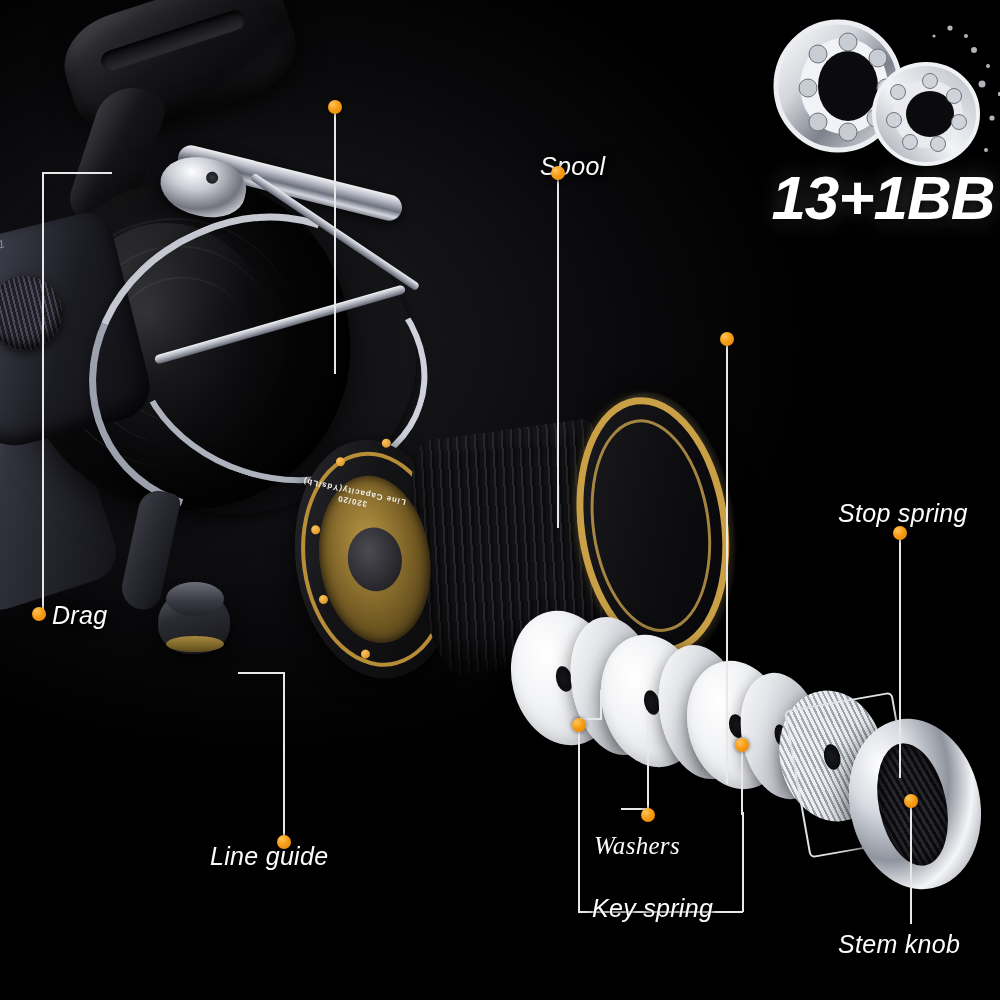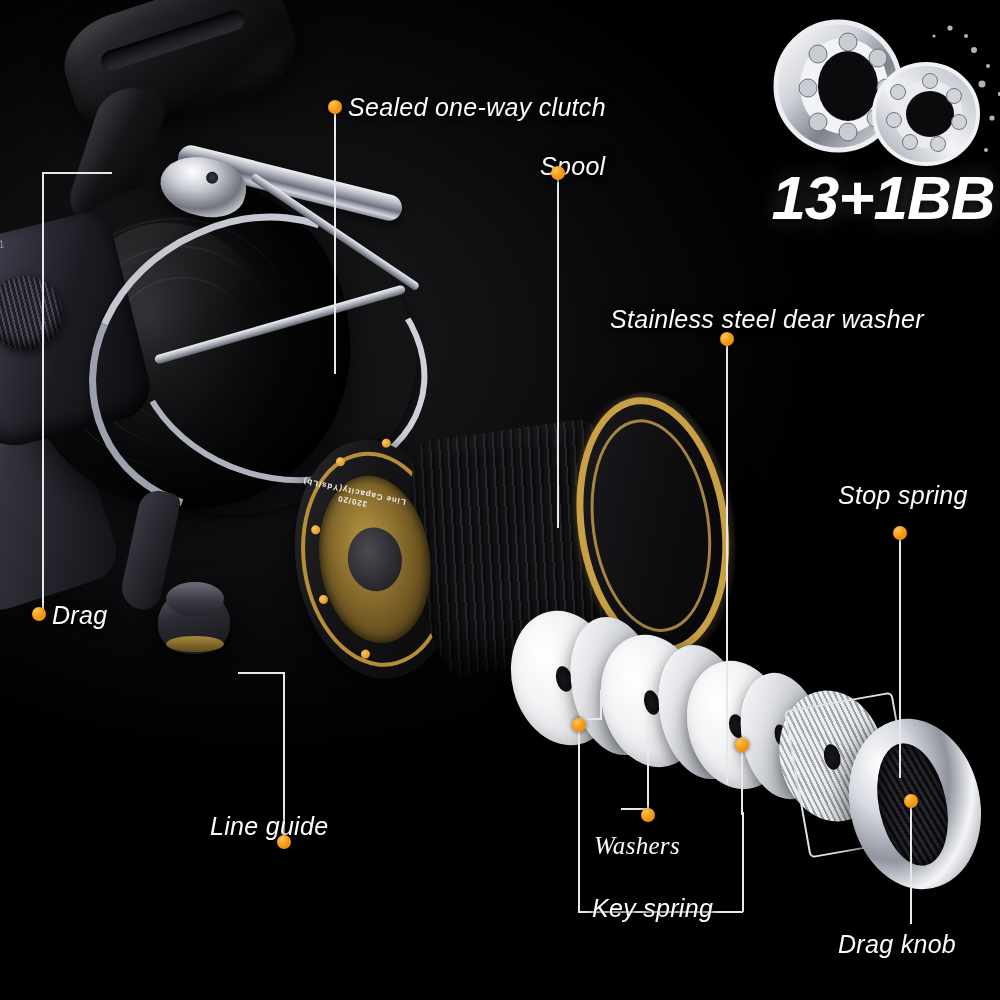--- a/index.html
+++ b/index.html
@@ -460,23 +460,21 @@
   <div class="dot" style="left:551px;top:166px;"></div>
   <div class="dot" style="left:720px;top:332px;"></div>
   <div class="dot" style="left:893px;top:526px;"></div>
   <div class="dot" style="left:32px;top:607px;"></div>
   <div class="dot" style="left:277px;top:835px;"></div>
   <div class="dot" style="left:572px;top:718px;"></div>
   <div class="dot" style="left:641px;top:808px;"></div>
   <div class="dot" style="left:735px;top:738px;"></div>
   <div class="dot" style="left:904px;top:794px;"></div>
 
-  <div class="lbl" style="left:348px;top:93px;">Sealed one-way clutch</div>
   <div class="lbl" style="left:540px;top:152px;">Spool</div>
-  <div class="lbl" style="left:610px;top:305px;">Stainless steel dear washer</div>
-  <div class="lbl" style="left:838px;top:481px;">Stop spring</div>
+  <div class="lbl" style="left:838px;top:499px;">Stop spring</div>
   <div class="lbl" style="left:52px;top:601px;">Drag</div>
-  <div class="lbl" style="left:210px;top:812px;">Line guide</div>
+  <div class="lbl" style="left:210px;top:842px;">Line guide</div>
   <div class="lbl" style="left:594px;top:832px;font-family:Liberation Serif, serif;">Washers</div>
   <div class="lbl" style="left:592px;top:894px;">Key spring</div>
-  <div class="lbl" style="left:838px;top:930px;">Drag knob</div>
+  <div class="lbl" style="left:838px;top:930px;">Stem knob</div>
 
 </div>
 
 </body></html>

